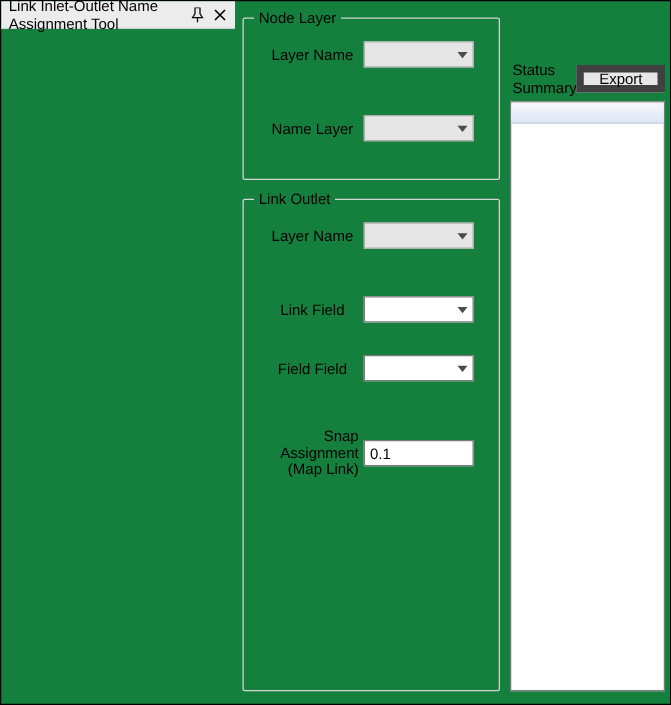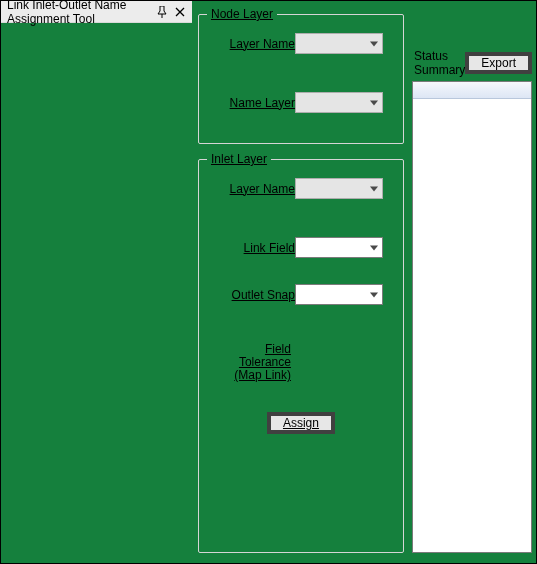--- a/index.html
+++ b/index.html
@@ -41,21 +41,20 @@
   .body {
     flex: 1;
     display: flex;
     padding: 4px;
     gap: 6px;
   }
   .left {
     width: 210px;
     display: flex;
     flex-direction: column;
-    text-decoration: underline;
   }
   .right {
     flex: 1;
     display: flex;
     flex-direction: column;
     padding-top: 46px;
   }
   fieldset.group {
     border: 1px solid #d5d5d5;
     border-radius: 2px;
@@ -68,21 +67,21 @@
     padding: 0 4px;
     color: #000;
   }
   .row {
     display: flex;
     align-items: center;
     margin-top: 6px;
   }
   .row .lbl {
     width: 88px;
-    text-align: right;
+    text-align: center;
     padding-left: 6px;
     font-size: 12px;
   }
   .row .lbl.two {
     text-align: right;
     line-height: 13px;
     padding-right: 4px;
   }
   .combo, .combo-gray, .txtfield {
     width: 88px;
@@ -114,21 +113,21 @@
   .spacer-s { height: 20px; }
   .assign-wrap {
     display: flex;
     justify-content: center;
     margin-top: -2px;
   }
   .btn {
     height: 22px;
     min-width: 60px;
     padding: 0 12px;
-    border: 4px solid #404040;
+    border: 6px solid #404040;
     background: #e7e7e7;
     font-size: 12px;
     display: inline-flex;
     align-items: center;
     justify-content: center;
     cursor: default;
   }
   .status-head {
     display: flex;
     align-items: center;
@@ -190,57 +189,55 @@
           <div class="lbl">Name Layer</div>
           <div class="combo-gray">
             <span></span>
             <span class="caret"></span>
           </div>
         </div>
         <div class="spacer-s"></div>
       </fieldset>
 
       <fieldset class="group" style="flex:1;">
-        <legend>Inlet Layer</legend>
+        <legend>Link Outlet</legend>
         <div class="row">
           <div class="lbl">Layer Name</div>
           <div class="combo-gray">
             <span></span>
             <span class="caret"></span>
           </div>
         </div>
         <div class="spacer"></div>
         <div class="row">
           <div class="lbl">Link Field</div>
           <div class="combo">
             <span></span>
             <span class="caret"></span>
           </div>
         </div>
         <div class="spacer-s"></div>
         <div class="row">
-          <div class="lbl">Outlet Snap</div>
+          <div class="lbl">Field Field</div>
           <div class="combo">
             <span></span>
             <span class="caret"></span>
           </div>
         </div>
         <div class="spacer"></div>
         <div class="row">
           <div class="lbl two">
-            <div>Field Tolerance</div>
+            <div>Snap Assignment</div>
             <div>(Map Link)</div>
           </div>
-        </div>
-        <div class="spacer"></div>
-        <div class="assign-wrap">
-          <div class="btn">
-            <span>Assign</span>
-          </div>
-        </div>
+          <div class="txtfield">
+            <span>0.1</span>
+          </div>
+        </div>
+        <div class="spacer"></div>
       </fieldset>
 
     </div>
 
     <div class="right">
       <div class="status-head">
         <div class="lbl">Status Summary</div>
         <div class="btn">
           <span>Export</span>
         </div>

